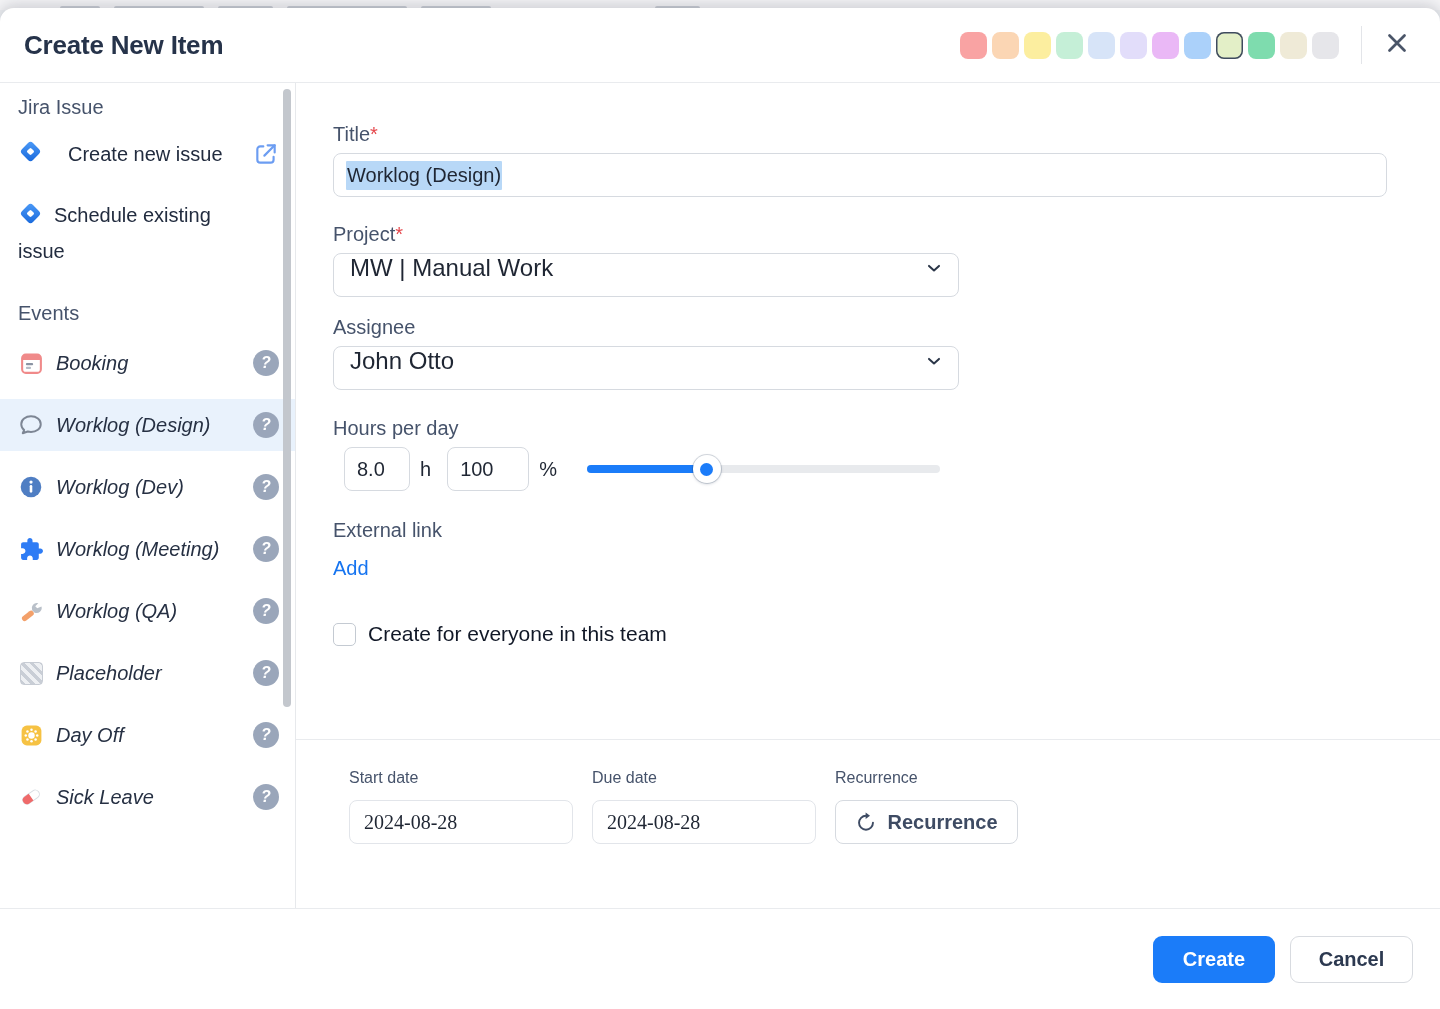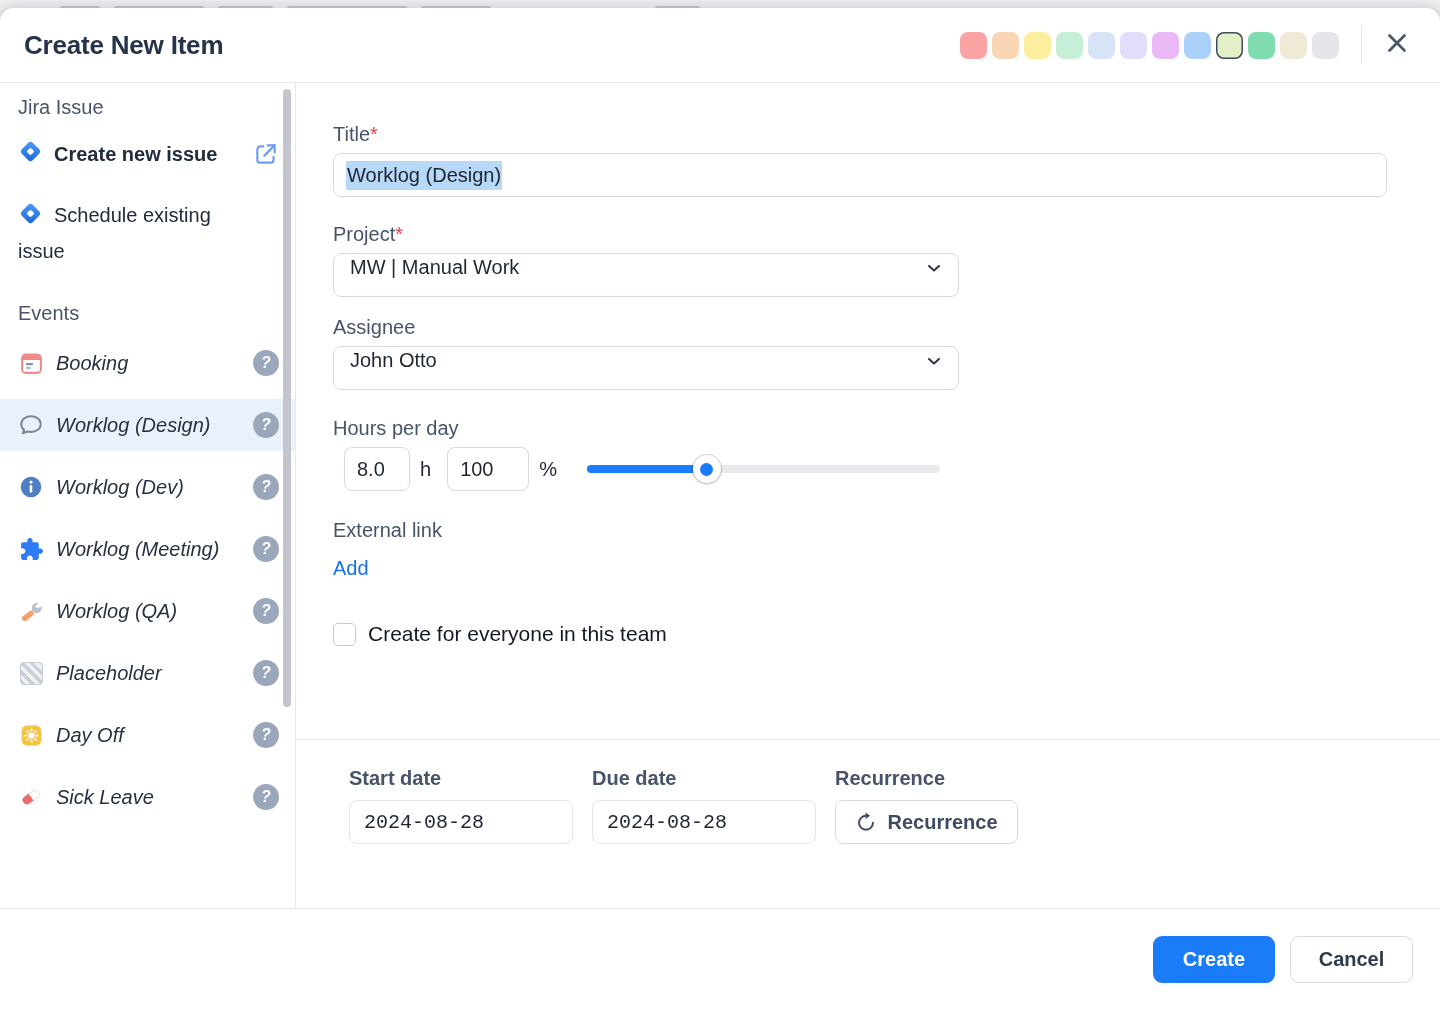--- a/index.html
+++ b/index.html
@@ -32,21 +32,21 @@
   .close-btn { width:34px; height:34px; display:flex; align-items:center; justify-content:center; cursor:pointer; }
 
   
   .modal-body { flex:1 1 auto; display:flex; min-height:0; }
 
   .sidebar { width:296px; flex:0 0 296px; border-right:1px solid #e7e9ec; position:relative; padding-top:12px; }
   .scroll-thumb { position:absolute; top:6px; right:4px; width:8px; height:618px; background:#c3c7cd; border-radius:4px; }
   .section-header { font-size:20px; font-weight:500; color:#46536b; padding:0 18px; height:24px; line-height:24px; }
   .jira-item { padding:0 16px 0 18px; font-size:20px; color:#222c3f; cursor:pointer; }
   .jira-item.row { display:flex; align-items:center; margin-top:22px; height:26px; }
-  .jira-item.row .label { margin-left:11px;font-weight:bold; }
+  .jira-item.row .label { margin-left:25px; }
   .jira-item.wrap { margin-top:32px; line-height:32px; width:250px; }
   .jira-item.wrap .icon-inline { display:inline-block; vertical-align:-4px; margin-right:11px; }
   .ext-link-btn { margin-left:auto; display:flex; cursor:pointer; }
   .events-header { margin-top:34px; }
   .events-list { margin-top:12px; }
   .event-item { height:52px; margin-bottom:10px; display:flex; align-items:center; padding:0 16px 0 18px; font-size:20px; color:#263043; cursor:pointer;font-style:italic; }
   .event-item.selected { background:#e9f2fc; }
   .event-item .label { margin-left:12px; }
   .event-icon { width:26px; height:26px; flex:0 0 26px; display:flex; align-items:center; justify-content:center; }
   .help-btn { margin-left:auto; width:26px; height:26px; border-radius:50%; background:#9aa6ba; color:#fff; font-size:16px; font-weight:700; display:flex; align-items:center; justify-content:center; cursor:pointer; }
@@ -55,21 +55,21 @@
     background:repeating-linear-gradient(45deg,#c9ced6 0 3px,#eef0f3 3px 7px); }
 
   .main { flex:1 1 auto; padding:39px 16px 0 37px; position:relative; }
   .field-label { font-size:20px; color:#46536b; height:24px; line-height:24px; margin-bottom:7px; }
   .req { color:#e5484d; }
   .fake-input { width:1054px; height:44px; border:1px solid #d6dae0; border-radius:8px; display:flex; align-items:center; padding:0 12px; font-size:20px; color:#1f2633; background:#fff; cursor:text; }
   .sel-highlight { background:#b8d8f7; padding:3px 1px; border-radius:1px; }
   .field-gap-lg { margin-top:25px; }
   .field-gap-md { margin-top:18px; }
   .field-gap-hours { margin-top:26px; }
-  .select { width:626px; height:44px; border:1px solid #d6dae0; border-radius:8px; display:flex; align-items:center; padding:0 14px 15px 16px; font-size:20px; color:#1f2633; background:#fff; cursor:pointer; }
+  .select { width:626px; height:44px; border:1px solid #d6dae0; border-radius:8px; display:flex; align-items:center; padding:0 14px 15px 16px; font-size:24px; color:#1f2633; background:#fff; cursor:pointer; }
   .select .chev { margin-left:auto; display:flex; }
 
   .hours-row { display:flex; align-items:center; height:44px;padding-left:11px; }
   .small-input { height:44px; border:1px solid #d6dae0; border-radius:8px; font-size:20px; color:#1f2633; padding:0 12px; font-family:"Liberation Sans",sans-serif; }
   .hours-input { width:66px; }
   .pct-input { width:82px; margin-left:16px; }
   .unit { font-size:20px; color:#1f2633; margin-left:10px; }
   .slider { width:353px; height:8px; background:#e8eaed; border-radius:4px; margin-left:30px; position:relative; cursor:pointer; }
   .slider-fill { height:8px; background:#1b7cf9; border-radius:4px; position:relative; }
   .slider-thumb { position:absolute; right:-14px; top:50%; transform:translateY(-50%); width:28px; height:28px; background:#fff; border-radius:50%; box-shadow:0 0 0 1px rgba(40,60,90,.18), 0 1px 3px rgba(40,60,90,.25); display:flex; align-items:center; justify-content:center; }
@@ -78,22 +78,22 @@
   .ext-label { margin-top:27px; }
   .add-link { font-size:20px; color:#1674f0; margin-top:8px; display:inline-block; cursor:pointer; }
   .checkbox-row { margin-top:42px; display:flex; align-items:center; cursor:pointer; }
   .checkbox { width:23px; height:23px; border:1.5px solid #c4cad2; border-radius:5px; background:#fff; }
   .checkbox-label { font-size:21px; color:#111827; margin-left:12px; }
 
   .section-divider { height:1px; background:#e9ebee; margin:93px -16px 0 -37px; }
   .dates-row { display:flex; margin-top:25px; padding-left:16px; gap:19px; }
   .date-col { width:224px; }
   .rec-col { width:183px; }
-  .date-label { font-size:20px; font-weight:700; color:#46536b; height:26px; line-height:26px; }
-  .date-input { width:224px; height:44px; margin-top:9px; border:1px solid #e2e5ea; border-radius:8px; font-size:20px; color:#1f2633; padding:0 14px; font-family:Liberation Mono, monospace; }
+  .date-label { font-size:16px; font-weight:400; color:#46536b; height:26px; line-height:26px; }
+  .date-input { width:224px; height:44px; margin-top:9px; border:1px solid #e2e5ea; border-radius:8px; font-size:20px; color:#1f2633; padding:0 14px; font-family:Liberation Serif, serif; }
   .rec-btn { width:183px; height:44px; margin-top:9px; border:1px solid #d6dae0; border-radius:8px; background:#fff; display:flex; align-items:center; justify-content:center; gap:10px; font-size:20px; font-weight:600; color:#3e4b63; cursor:pointer; }
 
   
   .modal-footer { flex:0 0 101px; border-top:1px solid #e9ebee; display:flex; align-items:center; justify-content:flex-end; padding:0 27px; gap:15px; background:#fff; }
   .btn { height:47px; border-radius:9px; font-size:20px; font-family:"Liberation Sans",sans-serif; cursor:pointer; border:none; }
   .btn-primary { width:122px; background:#1b7cf9; color:#fff; font-weight:700; }
   .btn-secondary { width:123px; background:#fff; color:#2c3950; font-weight:600; border:1px solid #d8dbe0; }
 </style>
 </head>
 <body>

